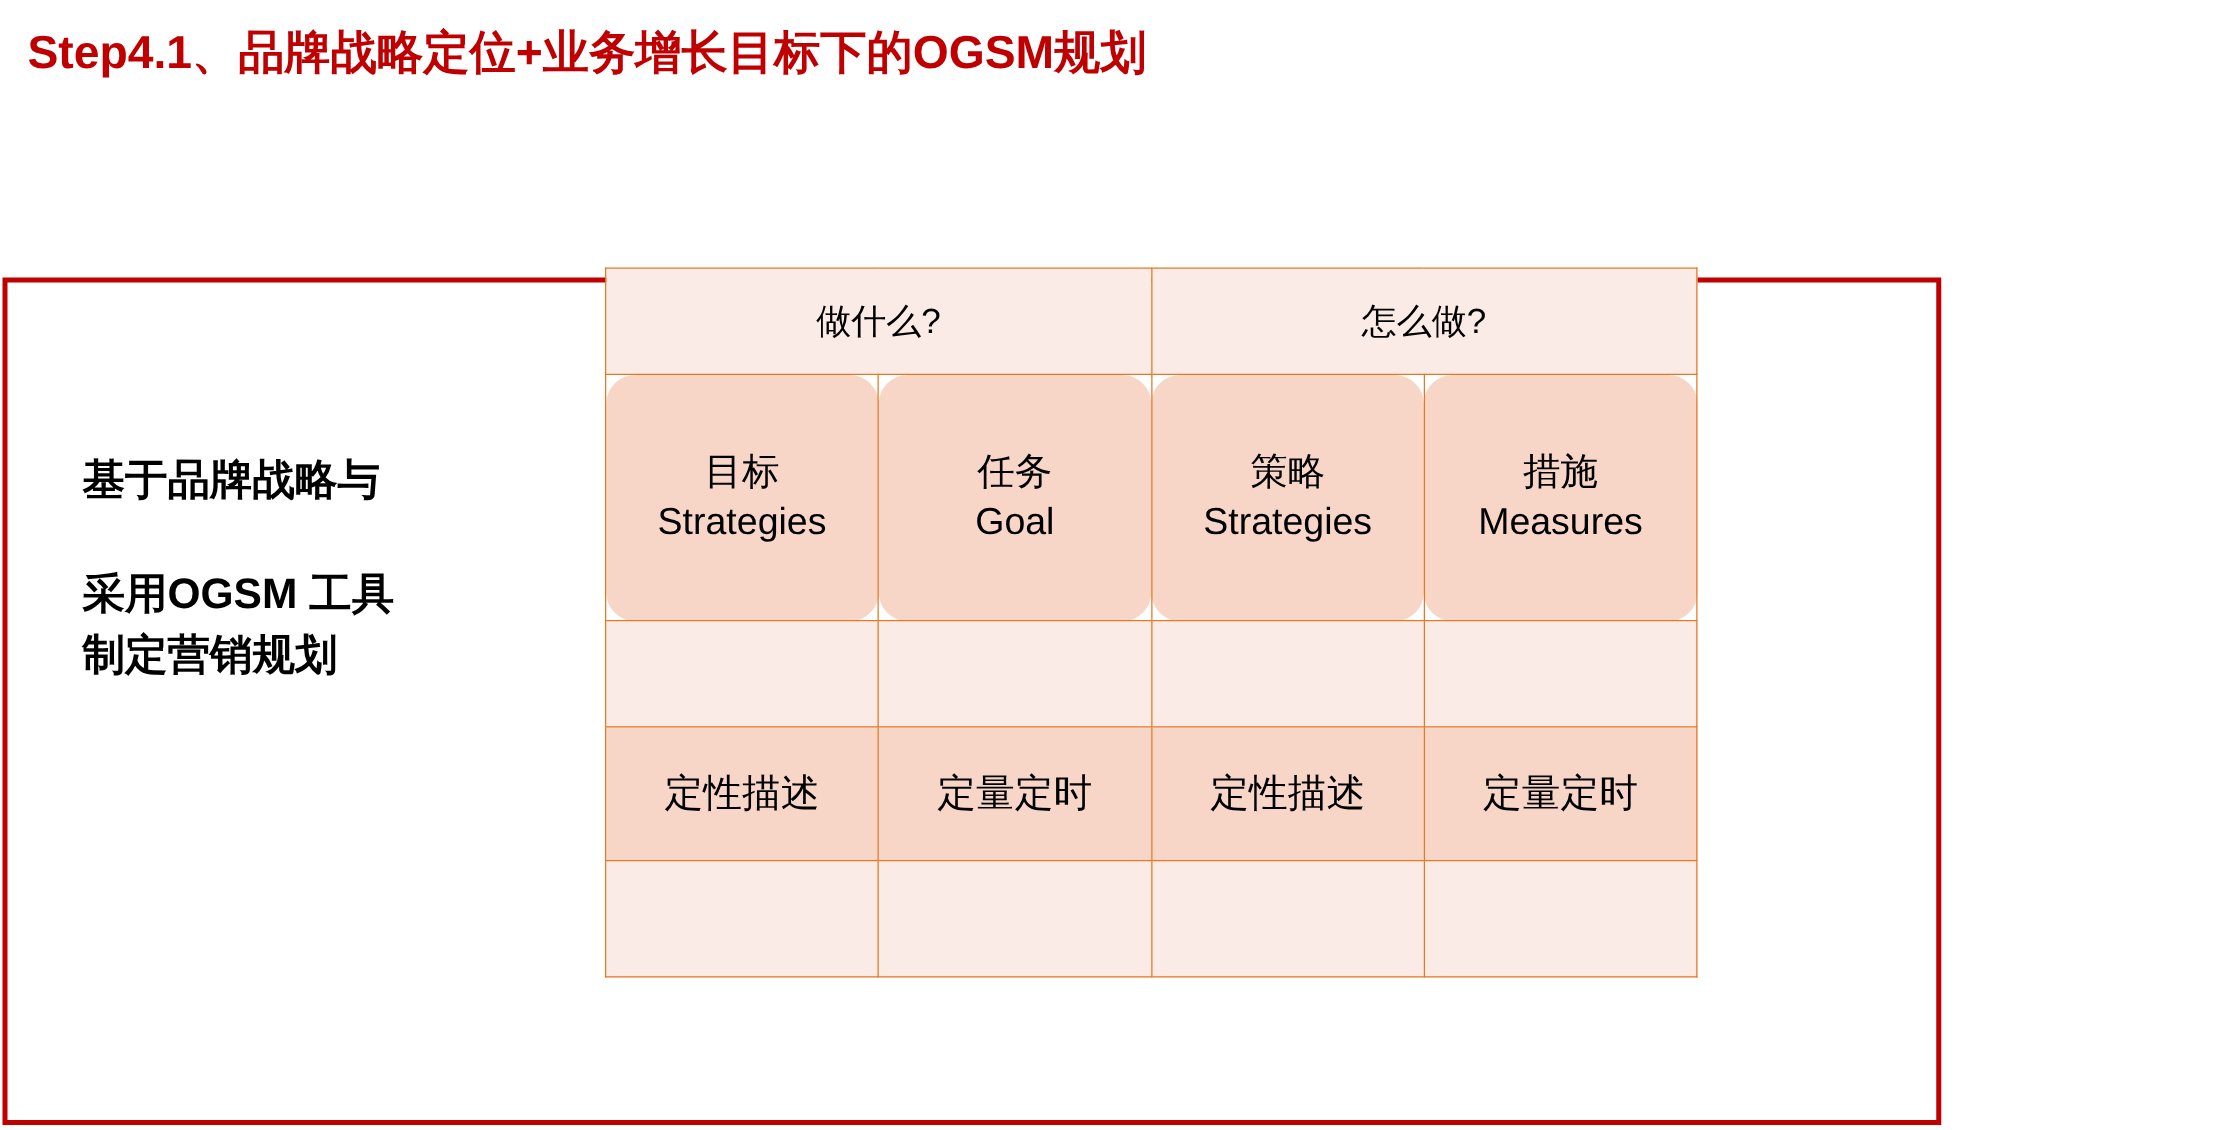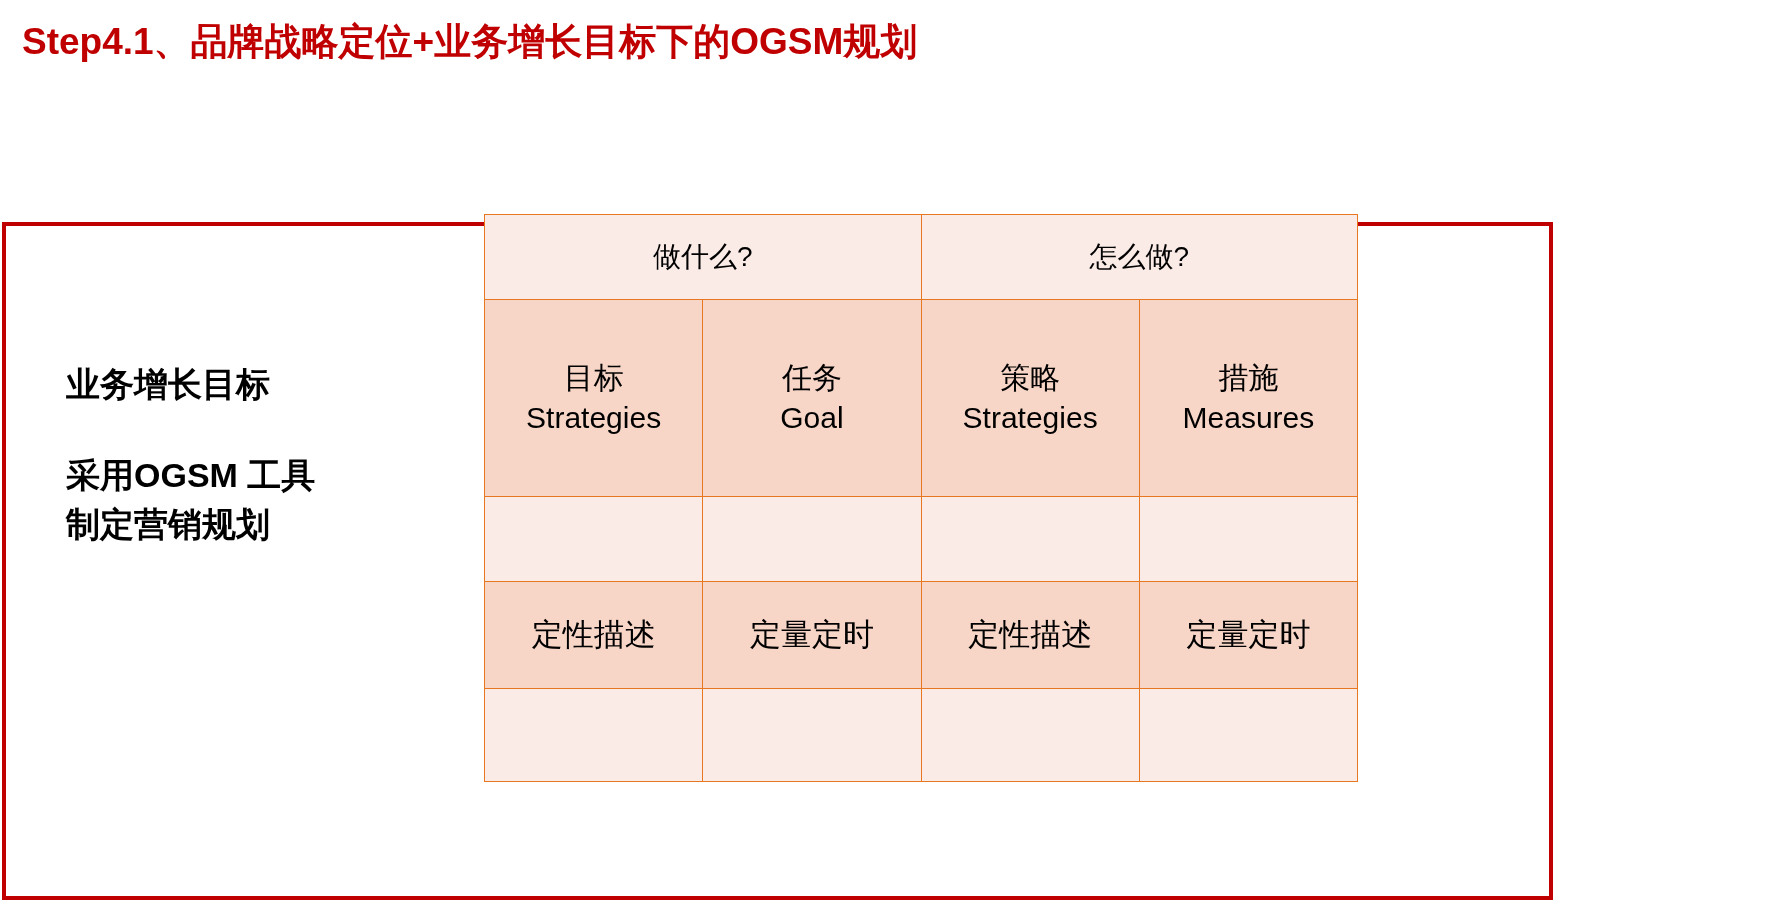--- a/index.html
+++ b/index.html
@@ -79,20 +79,21 @@
     background: #FBEBE7;
     font-size: 28px;
     font-weight: bold;
     margin-left: 24px;
   }
   .row-labels td {
     height: 196px;
     background: #F7D6C7;
     font-size: 30px;
     line-height: 40px;
+    border-radius: 23px;
   }
   .row-blank-a td {
     height: 84px;
     background: #FBEBE7;
   }
   .row-values td {
     height: 106px;
     background: #F7D6C7;
     font-size: 31px;
     margin-left: 36px;
@@ -105,21 +106,21 @@
 </style>
 </head>
 <body>
 
 <div id="slide-title">Step4.1、品牌战略定位+业务增长目标下的OGSM规划</div>
 
 <div id="content-frame"></div>
 
 <div id="left-text">
   <div class="para">
-    <div>业务增长目标</div>
+    <div>基于品牌战略与</div>
   </div>
   <div class="para-gap"></div>
   <div class="para">
     <div>采用OGSM 工具</div>
     <div>制定营销规划</div>
   </div>
 </div>
 
 <table id="ogsm-table">
   <tbody>

